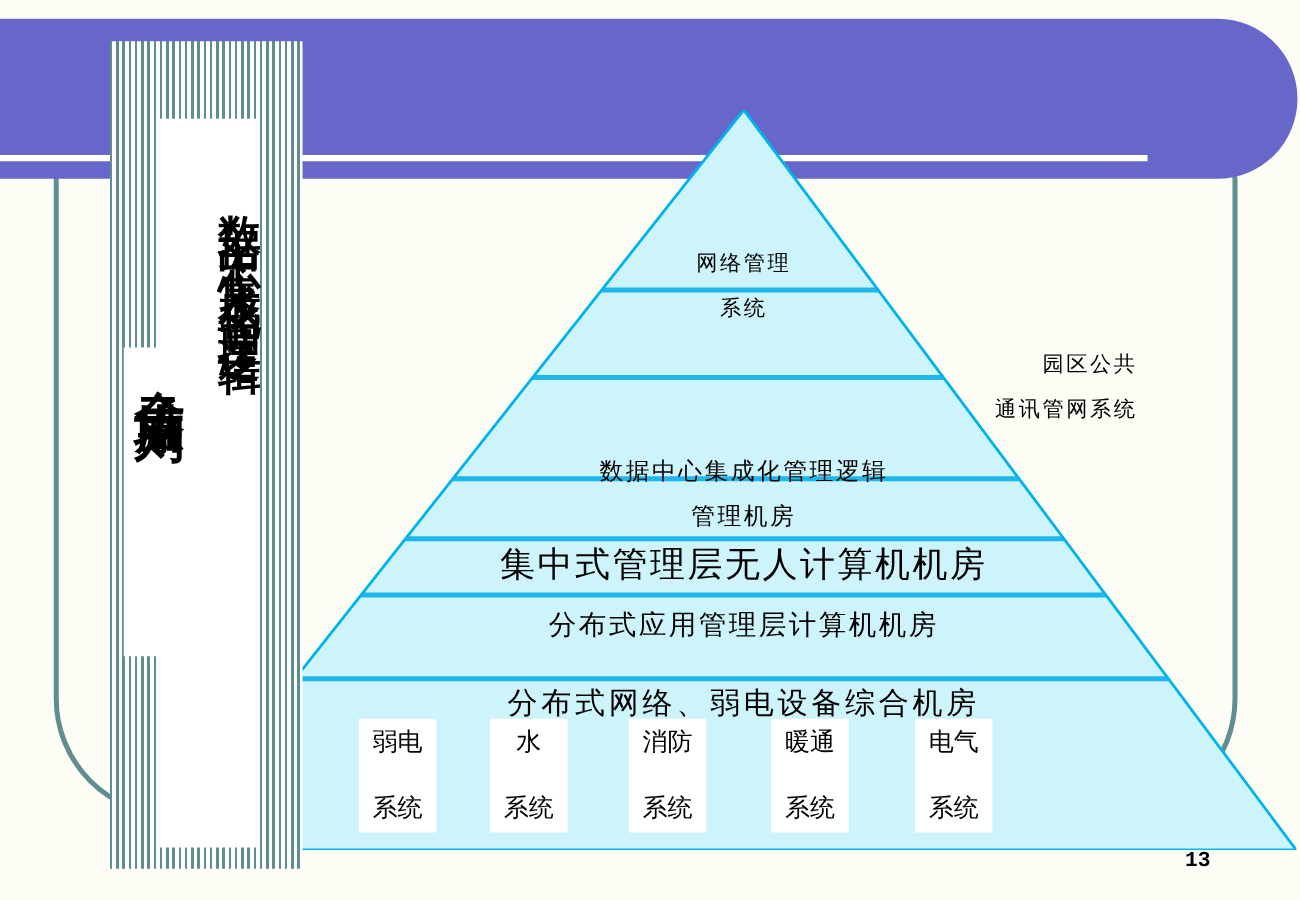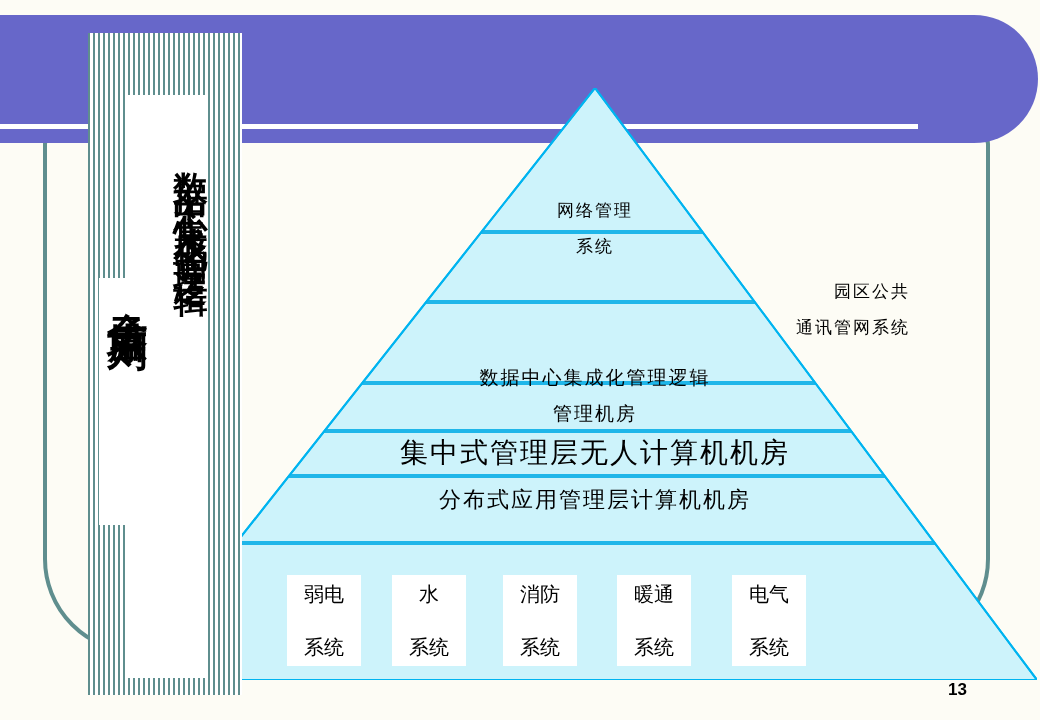--- a/index.html
+++ b/index.html
@@ -41,21 +41,21 @@
     z-index:4;font-weight:normal;letter-spacing:2px;margin-top:46px;
   }
   .l1{top:147px;font-size:17px;line-height:36px;}
   .l2{top:228px;font-size:17px;line-height:36px;text-align:right;}
   .l3{top:314px;font-size:19px;line-height:36px;}
   .l4{top:394px;font-size:28px;line-height:26px;}
   .l5{top:441px;font-size:22px;line-height:26px;}
   .l6{top:503px;font-size:24px;line-height:28px;letter-spacing:3px;}
   
   .base-box{
-    position:absolute;top:575px;width:74px;height:91px;
+    position:absolute;top:575px;width:62px;height:91px;
     background:#ffffff;z-index:4;
     display:flex;flex-direction:column;justify-content:space-between;
     padding:6px 0;box-sizing:border-box;
     font-size:20px;text-align:center;line-height:26px;
   }
   
   .banner{
     position:absolute;left:88px;top:33px;width:154px;height:662px;
     background:repeating-linear-gradient(to right,
       var(--stripe,#5f8e8e) 0px,var(--stripe,#5f8e8e) 2px,
@@ -73,21 +73,21 @@
   .vtext{
     position:absolute;
     writing-mode:vertical-rl;text-orientation:upright;
     font-weight:bold;white-space:nowrap;
   }
   .vtext.sub{left:79px;top:112px;font-size:34px;letter-spacing:11px;}
   .vtext.main{left:12px;top:247px;font-size:40px;letter-spacing:5px;}
   
   .page-number{
     position:absolute;left:948px;top:680px;z-index:6;
-    font-family:Liberation Sans, sans-serif;
+    font-family:Liberation Mono, monospace;
     font-weight:bold;font-size:17px;
   }
 </style>
 </head>
 <body>
 
 <div class="slide">
 
   <div class="frame"></div>
 
@@ -124,20 +124,23 @@
   <div class="layer-label l3">
     <div>数据中心集成化管理逻辑</div>
     <div>管理机房</div>
   </div>
   <div class="layer-label l4">
     <div>集中式管理层无人计算机机房</div>
   </div>
   <div class="layer-label l5">
     <div>分布式应用管理层计算机机房</div>
   </div>
+  <div class="layer-label l6">
+    <div>分布式网络、弱电设备综合机房</div>
+  </div>
 
   <div class="base-box" style="left:287px">
     <div>弱电</div>
     <div>系统</div>
   </div>
   <div class="base-box" style="left:392px">
     <div>水</div>
     <div>系统</div>
   </div>
   <div class="base-box" style="left:503px">

